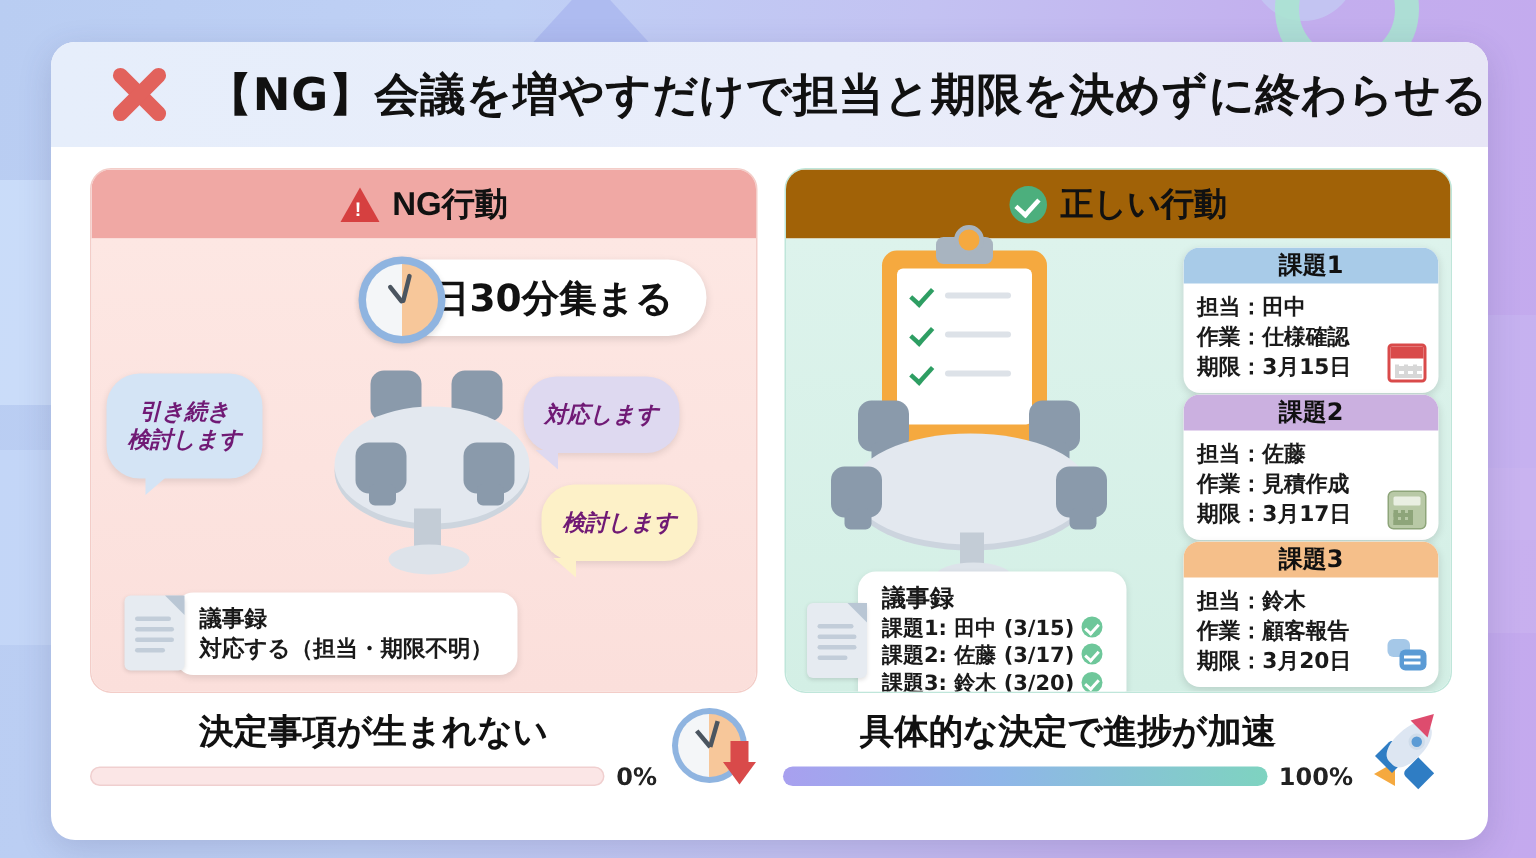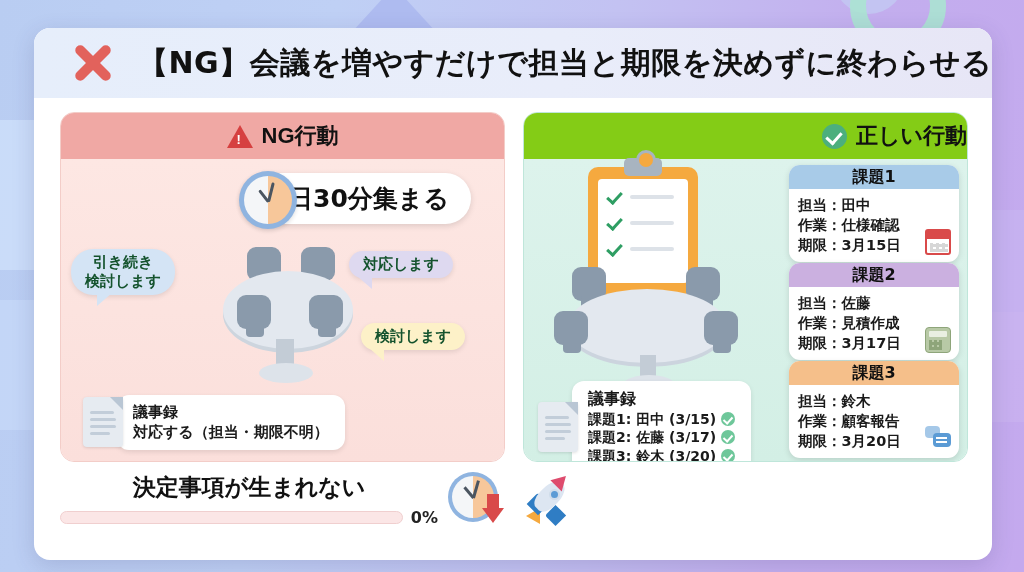--- a/index.html
+++ b/index.html
@@ -42,21 +42,21 @@
 
   
   .panels { display:flex; gap:18px; padding:14px 24px 0 26px; }
   .panel { width:452px; border-radius:14px; overflow:hidden; position:relative; }
   .panel-head { height:46px; display:flex; align-items:center; justify-content:center;
     gap:9px; font-size:22px; font-weight:bold; color:#111; }
   .panel-body { height:302px; position:relative; }
   .ng .panel-head { background:#f0a8a4; }
   .ng .panel-body { background:linear-gradient(180deg,#fde7e3 0%,#fbdfdb 100%); }
   .ng { border:1px solid #f3cdc8; }
-  .ok .panel-head { background:#84cc16;justify-content:flex-end; }
+  .ok .panel-head { background:#a16207; }
   .ok .panel-body { background:linear-gradient(180deg,#ddf3ec 0%,#d3efe5 100%);padding-left:36px; }
   .ok { border:1px solid #bfe6da; }
 
   .warn-tri { width:0;height:0;border-left:13px solid transparent;border-right:13px solid transparent;
     border-bottom:23px solid #d64040; position:relative; flex:none; }
   .warn-tri::after { content:"!"; position:absolute; left:-3px; top:7px; color:#fff;
     font-size:13px; font-weight:bold; }
   .check-circle { width:25px;height:25px;border-radius:50%;background:#4caf7d;flex:none;
     position:relative; }
   .check-circle::after { content:""; position:absolute; left:7px; top:5px; width:7px; height:12px;
@@ -82,23 +82,23 @@
   .tbl-stem { position:absolute; left:63px; top:92px; width:18px; height:32px; background:#c3ccd6; }
   .tbl-base { position:absolute; left:46px; top:116px; width:54px; height:20px; border-radius:50%;
     background:#dde3ea; }
   .chair { position:absolute; width:38px; height:36px; }
   .chair .bk { position:absolute; width:34px; height:34px; border-radius:9px; background:#8a9aab; }
   .chair .lg { position:absolute; left:9px; top:28px; width:18px; height:14px; background:#8a9aab;
     border-radius:4px; }
   .c1 { left:24px; top:48px; }   .c2 { left:96px; top:48px; }
   .c3 { left:34px; top:0px; }    .c4 { left:88px; top:0px; }
 
-  .bubble { position:absolute; border-radius:22px; padding:4px 14px; font-size:15px; font-weight:bold;
-    color:#14532d; line-height:1.25; box-shadow:0 2px 5px rgba(0,0,0,.1);
-    font-family:"DejaVu Sans","Liberation Sans",sans-serif; text-align:center; }
+  .bubble { position:absolute; border-radius:22px; padding:16px 14px; font-size:15px; font-weight:bold;
+    color:#701a75; line-height:1.25; box-shadow:0 2px 5px rgba(0,0,0,.1);
+    font-family:"DejaVu Sans","Liberation Sans",sans-serif; text-align:center;font-style:italic; }
   .bubble::after { content:""; position:absolute; width:0;height:0; }
   .b-blue { background:#d4e4f5; left:10px; top:90px; }
   .b-blue::after { left:26px; bottom:-11px; border-top:13px solid #d4e4f5;
     border-right:15px solid transparent; }
   .b-purple { background:#ded9f0; left:288px; top:92px; }
   .b-purple::after { left:8px; bottom:-11px; border-top:13px solid #ded9f0;
     border-left:15px solid transparent; }
   .b-yellow { background:#fdf1c8; left:300px; top:164px; }
   .b-yellow::after { left:8px; bottom:-11px; border-top:13px solid #fdf1c8;
     border-left:15px solid transparent; }
@@ -419,20 +419,27 @@
           <div class="hh"></div>
           <div class="mm"></div>
         <div class="arrow-dn">
             <div class="stem"></div>
             <div class="head"></div>
           </div>
       </div>
     </div>
 
     <div class="fcol">
+      <div class="ftxtwrap">
+        <div class="flabel">具体的な決定で進捗が加速</div>
+        <div class="barrow">
+          <div class="bar bar-ok"></div>
+          <div class="pct">100%</div>
+        </div>
+      </div>
       <div class="rocket">
         <div class="flame"></div>
           <div class="fin1"></div>
           <div class="fin2"></div>
         <div class="body"></div>
           <div class="nose"></div>
           <div class="win"></div>
       </div>
     </div>
   </div>

